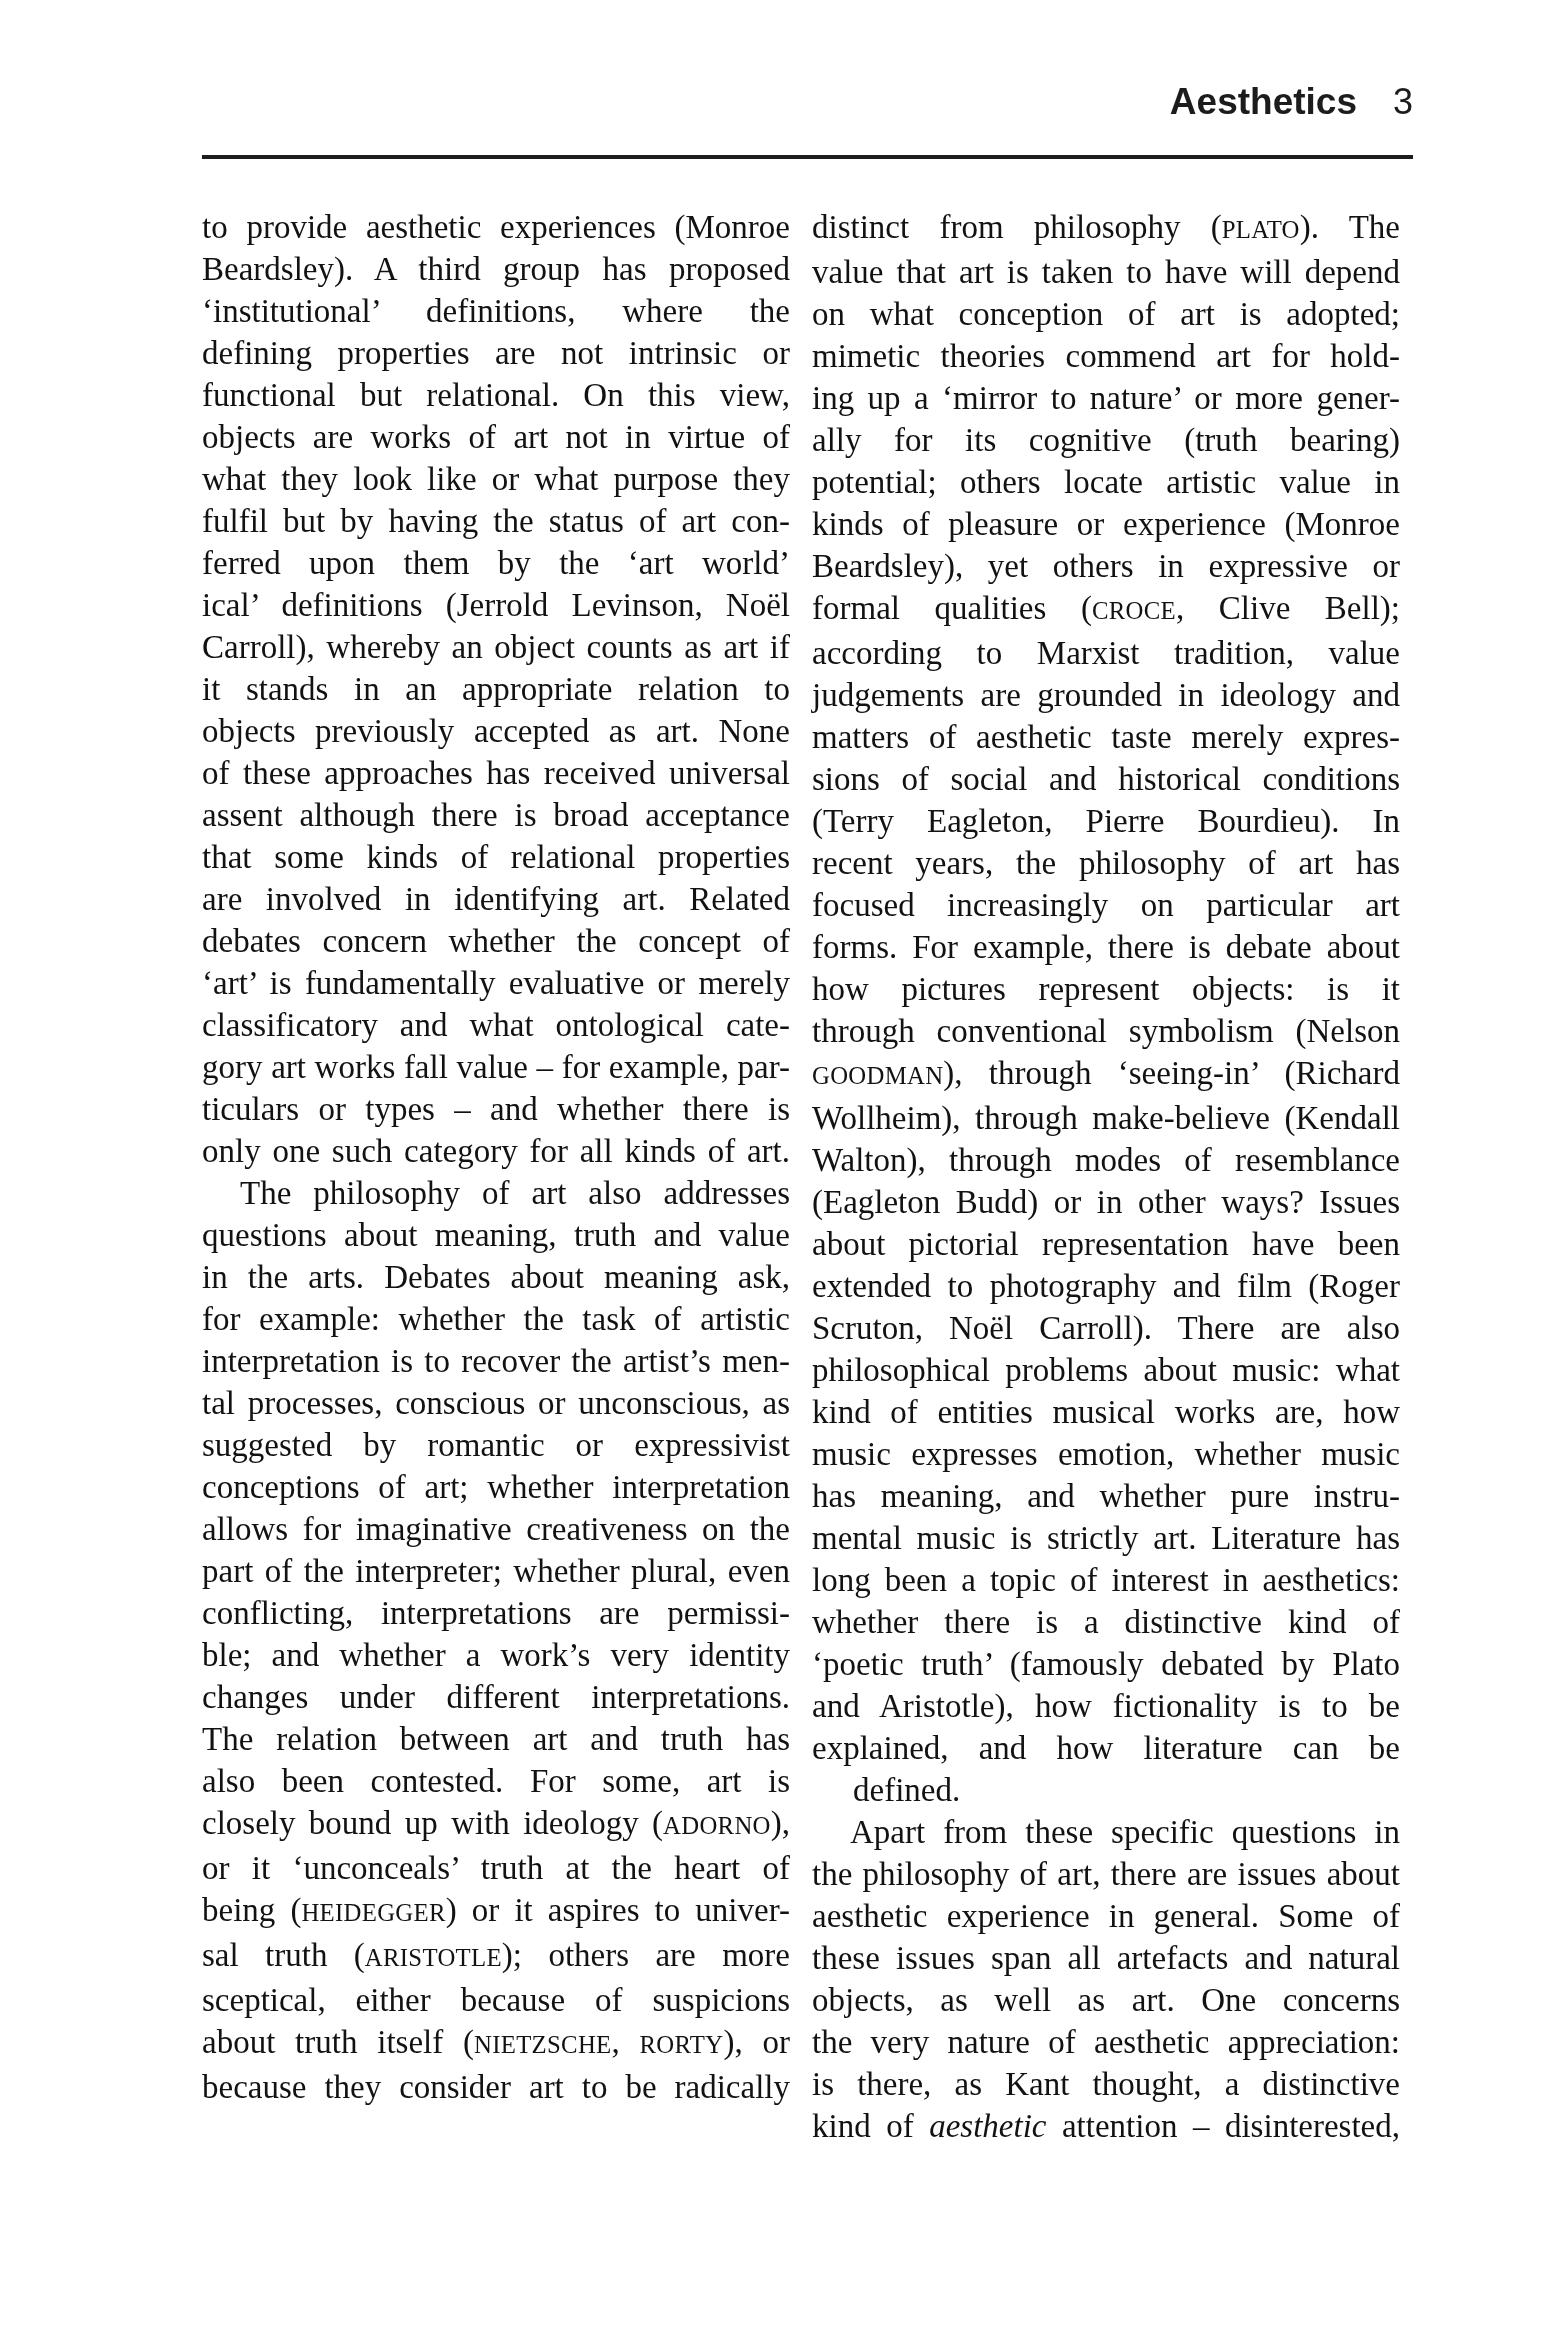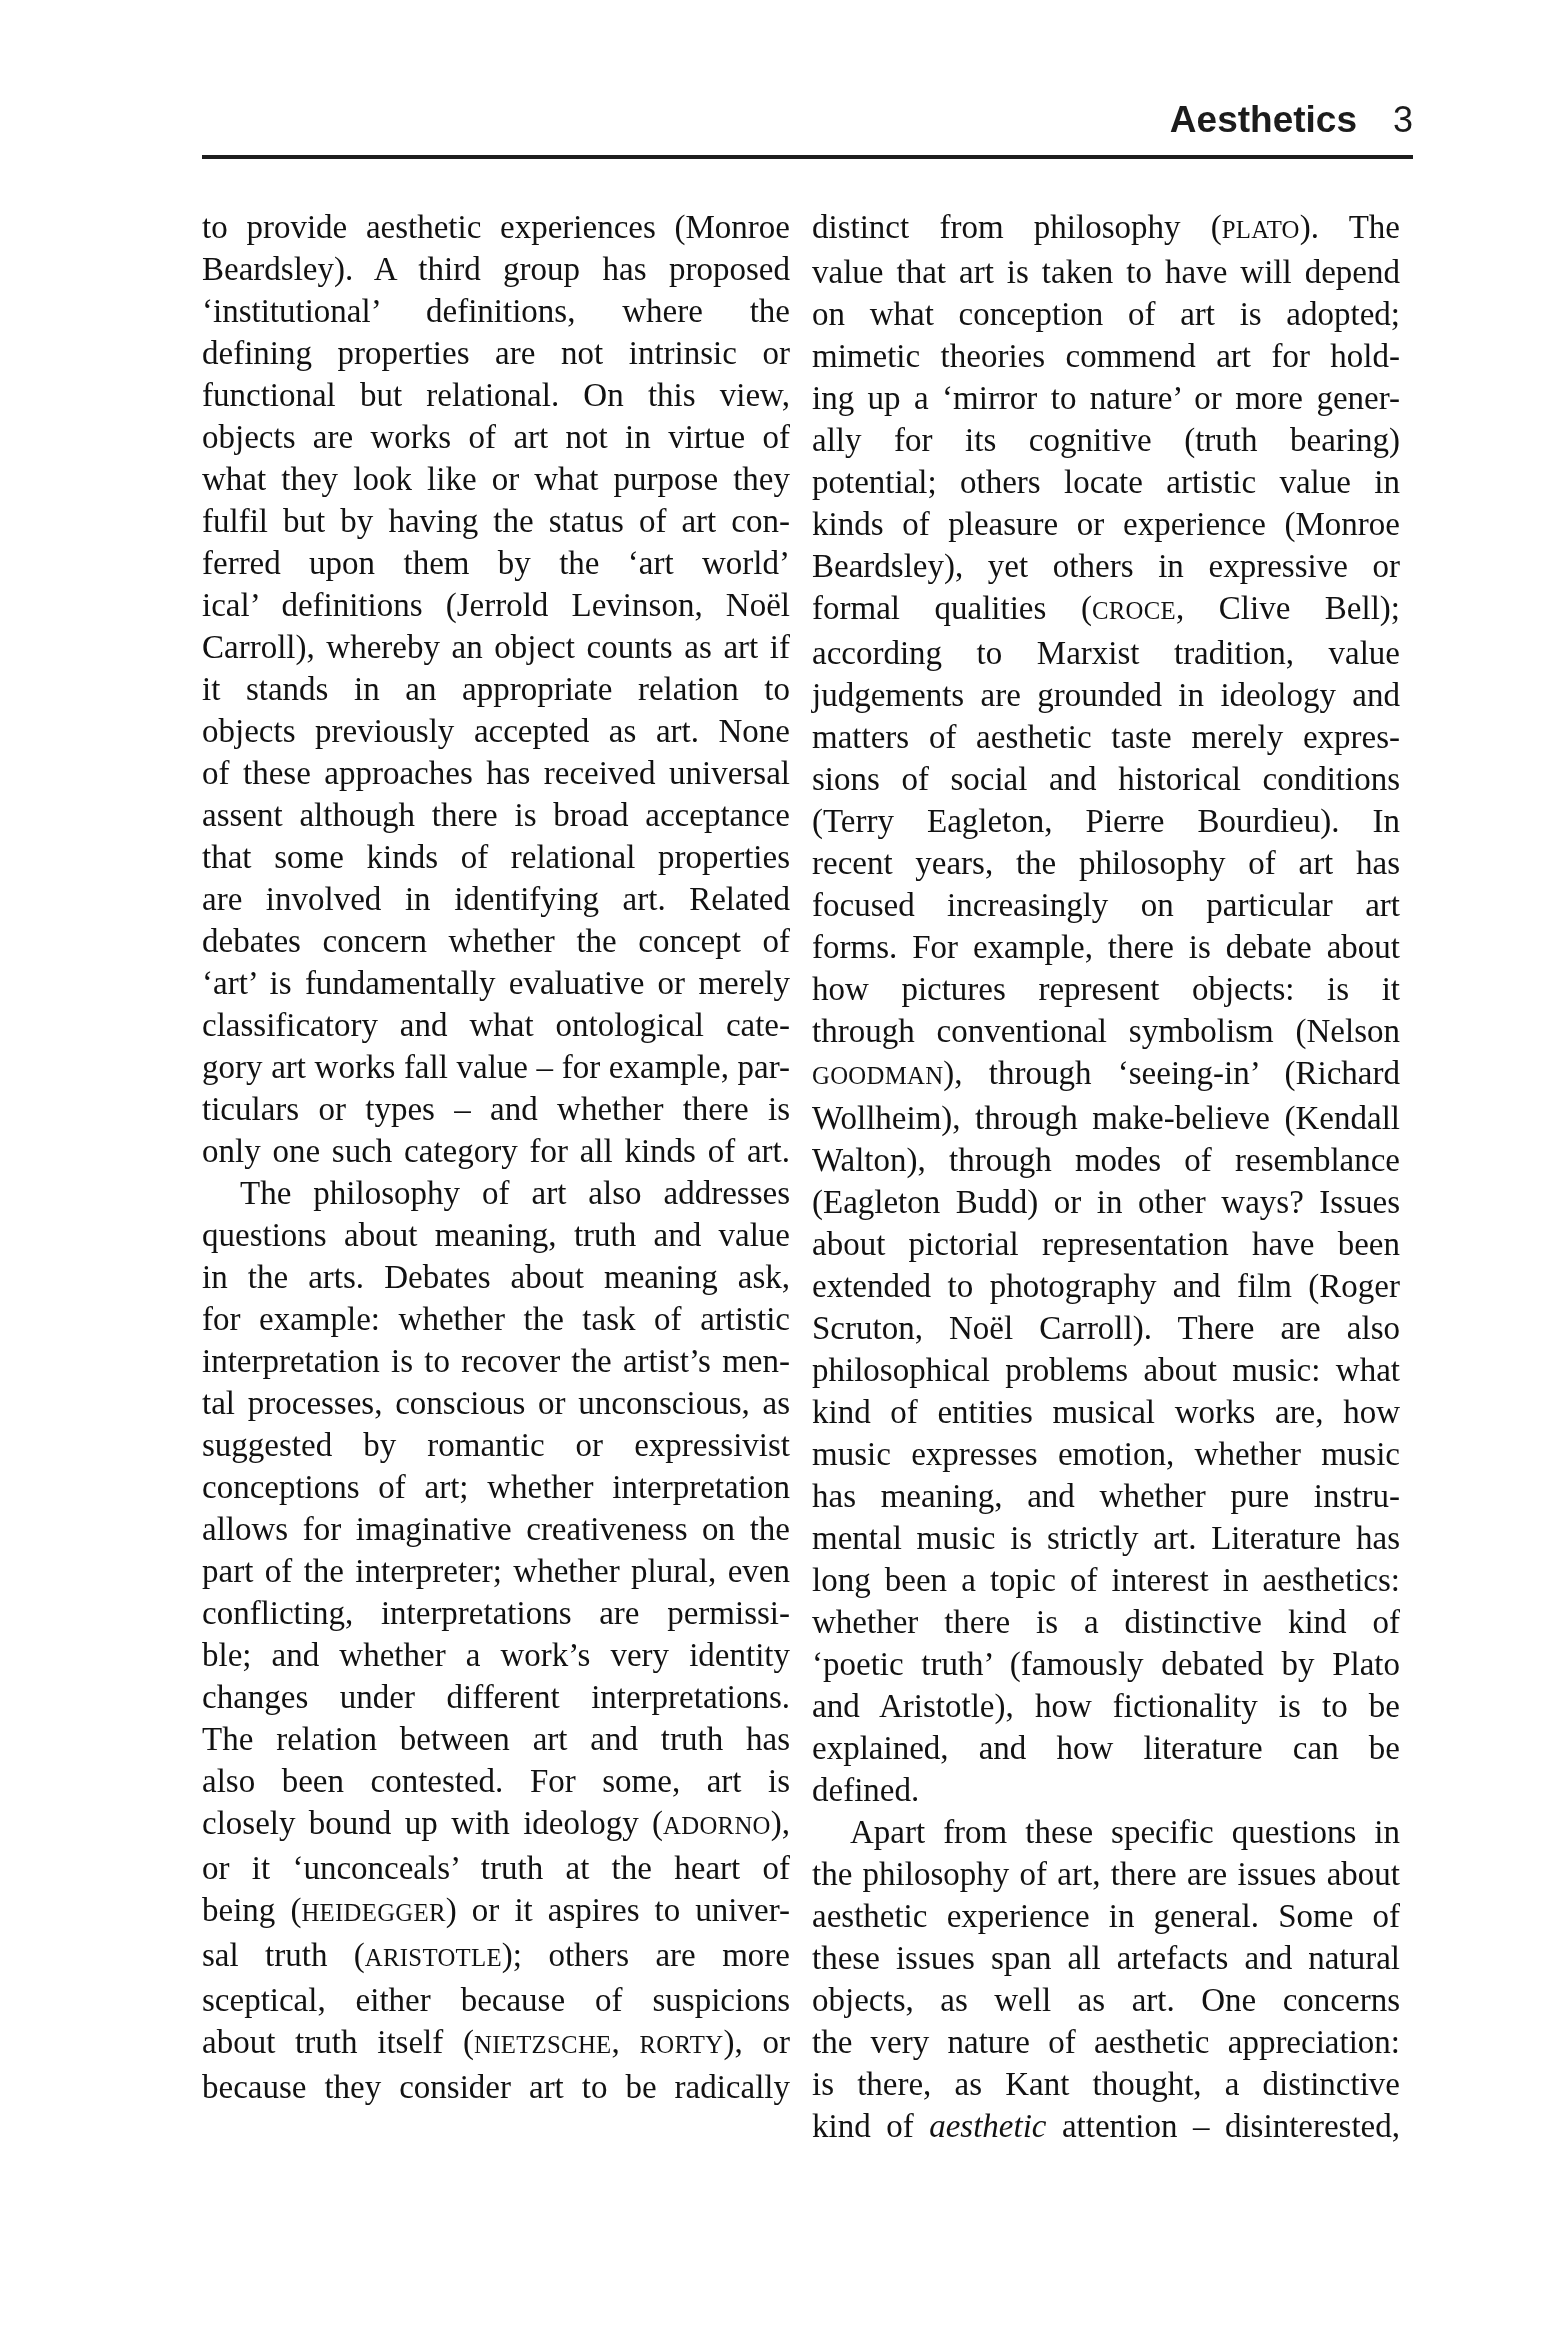--- a/index.html
+++ b/index.html
@@ -7,21 +7,21 @@
     position: relative;
     width: 1561px;
     height: 2342px;
     background: #ffffff;
     font-family: "Liberation Serif", serif;
     color: #121212;
     overflow: hidden;
   }
   .running-head {
     position: absolute;
-    top: 101px;
+    top: 83px;
     left: 202px;
     width: 1211px;
     display: flex;
     justify-content: flex-end;
     align-items: center;
     font-family: "Liberation Sans", sans-serif;
     color: #1c1c1c;
   }
   .running-head .title {
     font-weight: 700;
@@ -55,21 +55,21 @@
     font-size: 33px;
     line-height: 42px;
     letter-spacing: 0px;
   }
   .line {
     text-align: justify;
     text-align-last: justify;
     white-space: normal;
     hyphens: none;
   }
-  .line.no-fill { text-align-last: left; }
+  .line.no-fill { text-align-last: left; margin-left: 41px; }
   .line.indent { text-indent: 38px; }
   .sc {
     font-size: 0.75em;
     letter-spacing: 0.3px;
   }
   i { font-style: italic; }
 </style>
 </head>
 <body>
 

